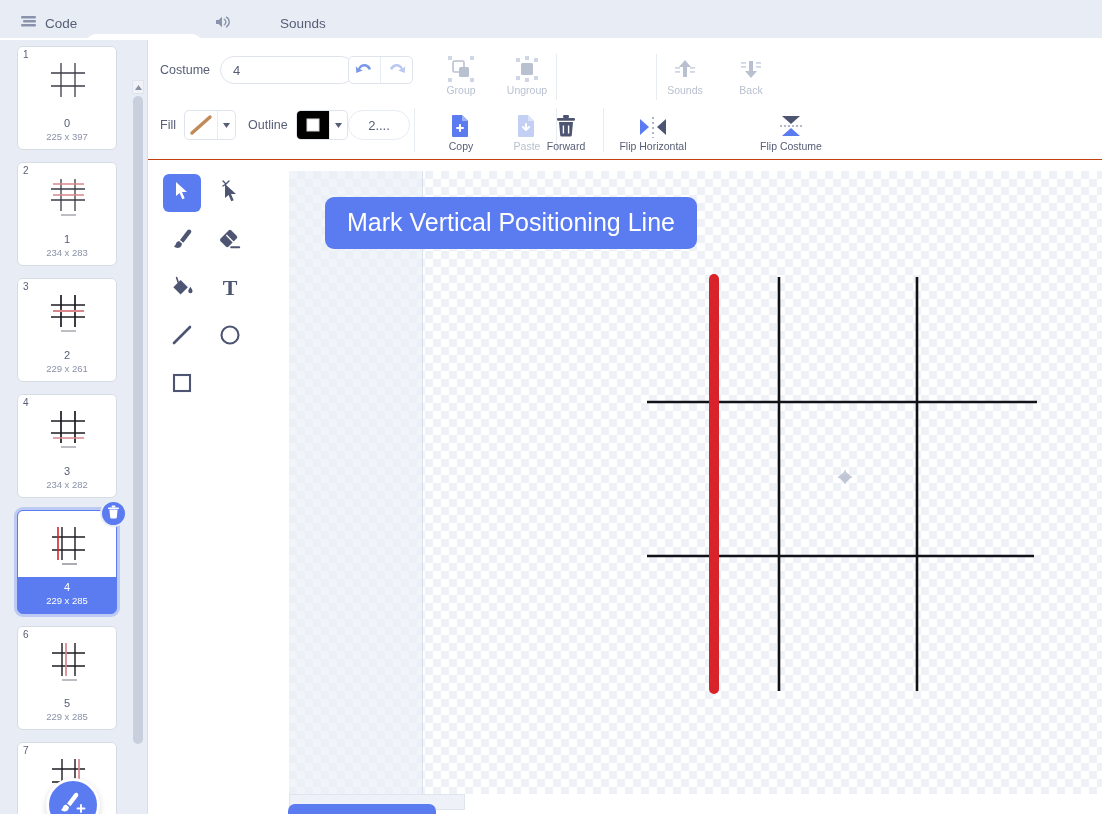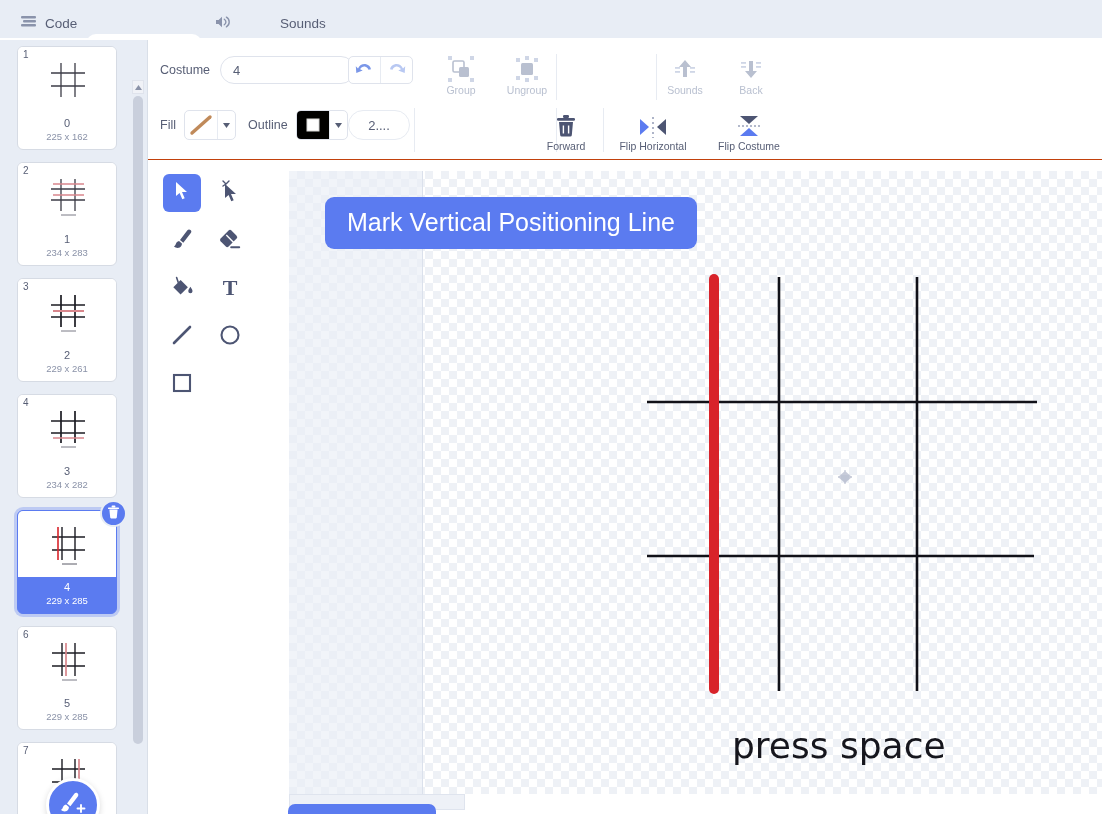--- a/index.html
+++ b/index.html
@@ -266,21 +266,21 @@
             <g stroke="#3b3b46" stroke-width="1.3" fill="none">
               <line x1="22" y1="8" x2="22" y2="42"></line>
                 <line x1="36" y1="8" x2="36" y2="42"></line>
               <line x1="12" y1="18" x2="46" y2="18"></line>
                 <line x1="12" y1="31" x2="46" y2="31"></line>
             </g>
           </svg>
         </div>
         <div class="costume-meta">
           <div class="costume-name">0</div>
-          <div class="costume-size">225 x 162</div>
+          <div class="costume-size">225 x 397</div>
         </div>
       </div>
 
       <div class="costume-item">
         <span class="costume-index">2</span>
         <div class="costume-thumb">
           <svg width="56" height="50" viewBox="0 0 56 50">
             <g stroke="#3b3b46" stroke-width="1.3" fill="none">
               <line x1="22" y1="8" x2="22" y2="40"></line>
                 <line x1="36" y1="8" x2="36" y2="40"></line>
@@ -551,38 +551,60 @@
                 <path d="M0 0h7L3.5 5z" fill="#575e75"></path>
               </svg>
           </div>
         </div>
       </div>
 
       <input class="stroke-input" value="2...." style="">
 
       <div class="vsep" style="left:266px; top:68px; height:44px;"></div>
 
+      <div class="tool-group" style="left:280px; top:68px;">
+        <div class="tool-btn">
+          <span class="tool-ico">
+            <svg width="22" height="24" viewBox="0 0 22 24">
+              <path d="M3 1h9l6 6v15a1 1 0 0 1-1 1H3a1 1 0 0 1-1-1V2a1 1 0 0 1 1-1z" fill="#5b7bf0"></path>
+              <path d="M12 1l6 6h-6z" fill="#9fb4f5"></path>
+              <path d="M10 11v6M7 14h6" stroke="#fff" stroke-width="2" stroke-linecap="round"></path>
+            </svg>
+          </span>
+          <span class="cap">Copy</span>
+        </div>
+        <div class="tool-btn disabled">
+          <span class="tool-ico">
+            <svg width="22" height="24" viewBox="0 0 22 24">
+              <path d="M3 1h9l6 6v15a1 1 0 0 1-1 1H3a1 1 0 0 1-1-1V2a1 1 0 0 1 1-1z" fill="#c3d0f3"></path>
+              <path d="M12 1l6 6h-6z" fill="#dde5fa"></path>
+              <path d="M10 10v6m0 0l-3-3m3 3l3-3" stroke="#fff" stroke-width="2" stroke-linecap="round" fill="none"></path>
+            </svg>
+          </span>
+          <span class="cap">Paste</span>
+        </div>
+      </div>
       <div class="vsep" style="left:408px; top:68px; height:44px;"></div>
 
       <div class="tool-group" style="left:385px; top:68px;">
         <div class="tool-btn">
           <span class="tool-ico">
             <svg width="22" height="24" viewBox="0 0 22 24">
               <rect x="2" y="4" width="18" height="2.8" rx="1.2" fill="#4d5573"></rect>
               <rect x="8" y="1" width="6" height="3" rx="1.2" fill="#4d5573"></rect>
               <path d="M4 8h14l-1.2 13.2a1.5 1.5 0 0 1-1.5 1.3H6.7a1.5 1.5 0 0 1-1.5-1.3z" fill="#4d5573"></path>
               <path d="M8.4 11.5v8M13.6 11.5v8" stroke="#fff" stroke-width="1.4"></path>
             </svg>
           </span>
           <span class="cap">Forward</span>
         </div>
       </div>
       <div class="vsep" style="left:455px; top:68px; height:44px;"></div>
 
-      <div class="tool-group" style="left:455px; top:68px;">
+      <div class="tool-group" style="left:455px; top:68px;gap:42px;">
         <div class="tool-btn" style="width:100px;">
           <span class="tool-ico">
             <svg width="30" height="22" viewBox="0 0 30 22">
               <path d="M2 3l9 8-9 8z" fill="#5b7bf0"></path>
               <path d="M28 3l-9 8 9 8z" fill="#4d5573"></path>
               <path d="M15 1v2M15 6v2M15 11v2M15 16v2M15 21v1" stroke="#9aa2bb" stroke-width="1.6"></path>
             </svg>
           </span>
           <span class="cap">Flip Horizontal</span>
         </div>
@@ -691,20 +713,19 @@
             <line x1="358" y1="385" x2="745" y2="385"></line>
           </g>
           <line x1="425" y1="108" x2="425" y2="518" stroke="#d8232a" stroke-width="10" stroke-linecap="round"></line>
           <g opacity=".55">
             <path d="M556 300 l7 6 -7 6 -7 -6 z" fill="#9aa2bb"></path>
             <path d="M549 306h14M556 299v14" stroke="#9aa2bb" stroke-width="1.4"></path>
           </g>
         </svg>
 
         <div class="banner">Mark Vertical Positioning Line</div>
-        <div class="press-space">press space</div>
       </div>
 
       <div class="bottom-strip"></div>
       <div class="bottom-blue-btn"></div>
     </div>
   </div>
 </div>
 
 </body></html>

